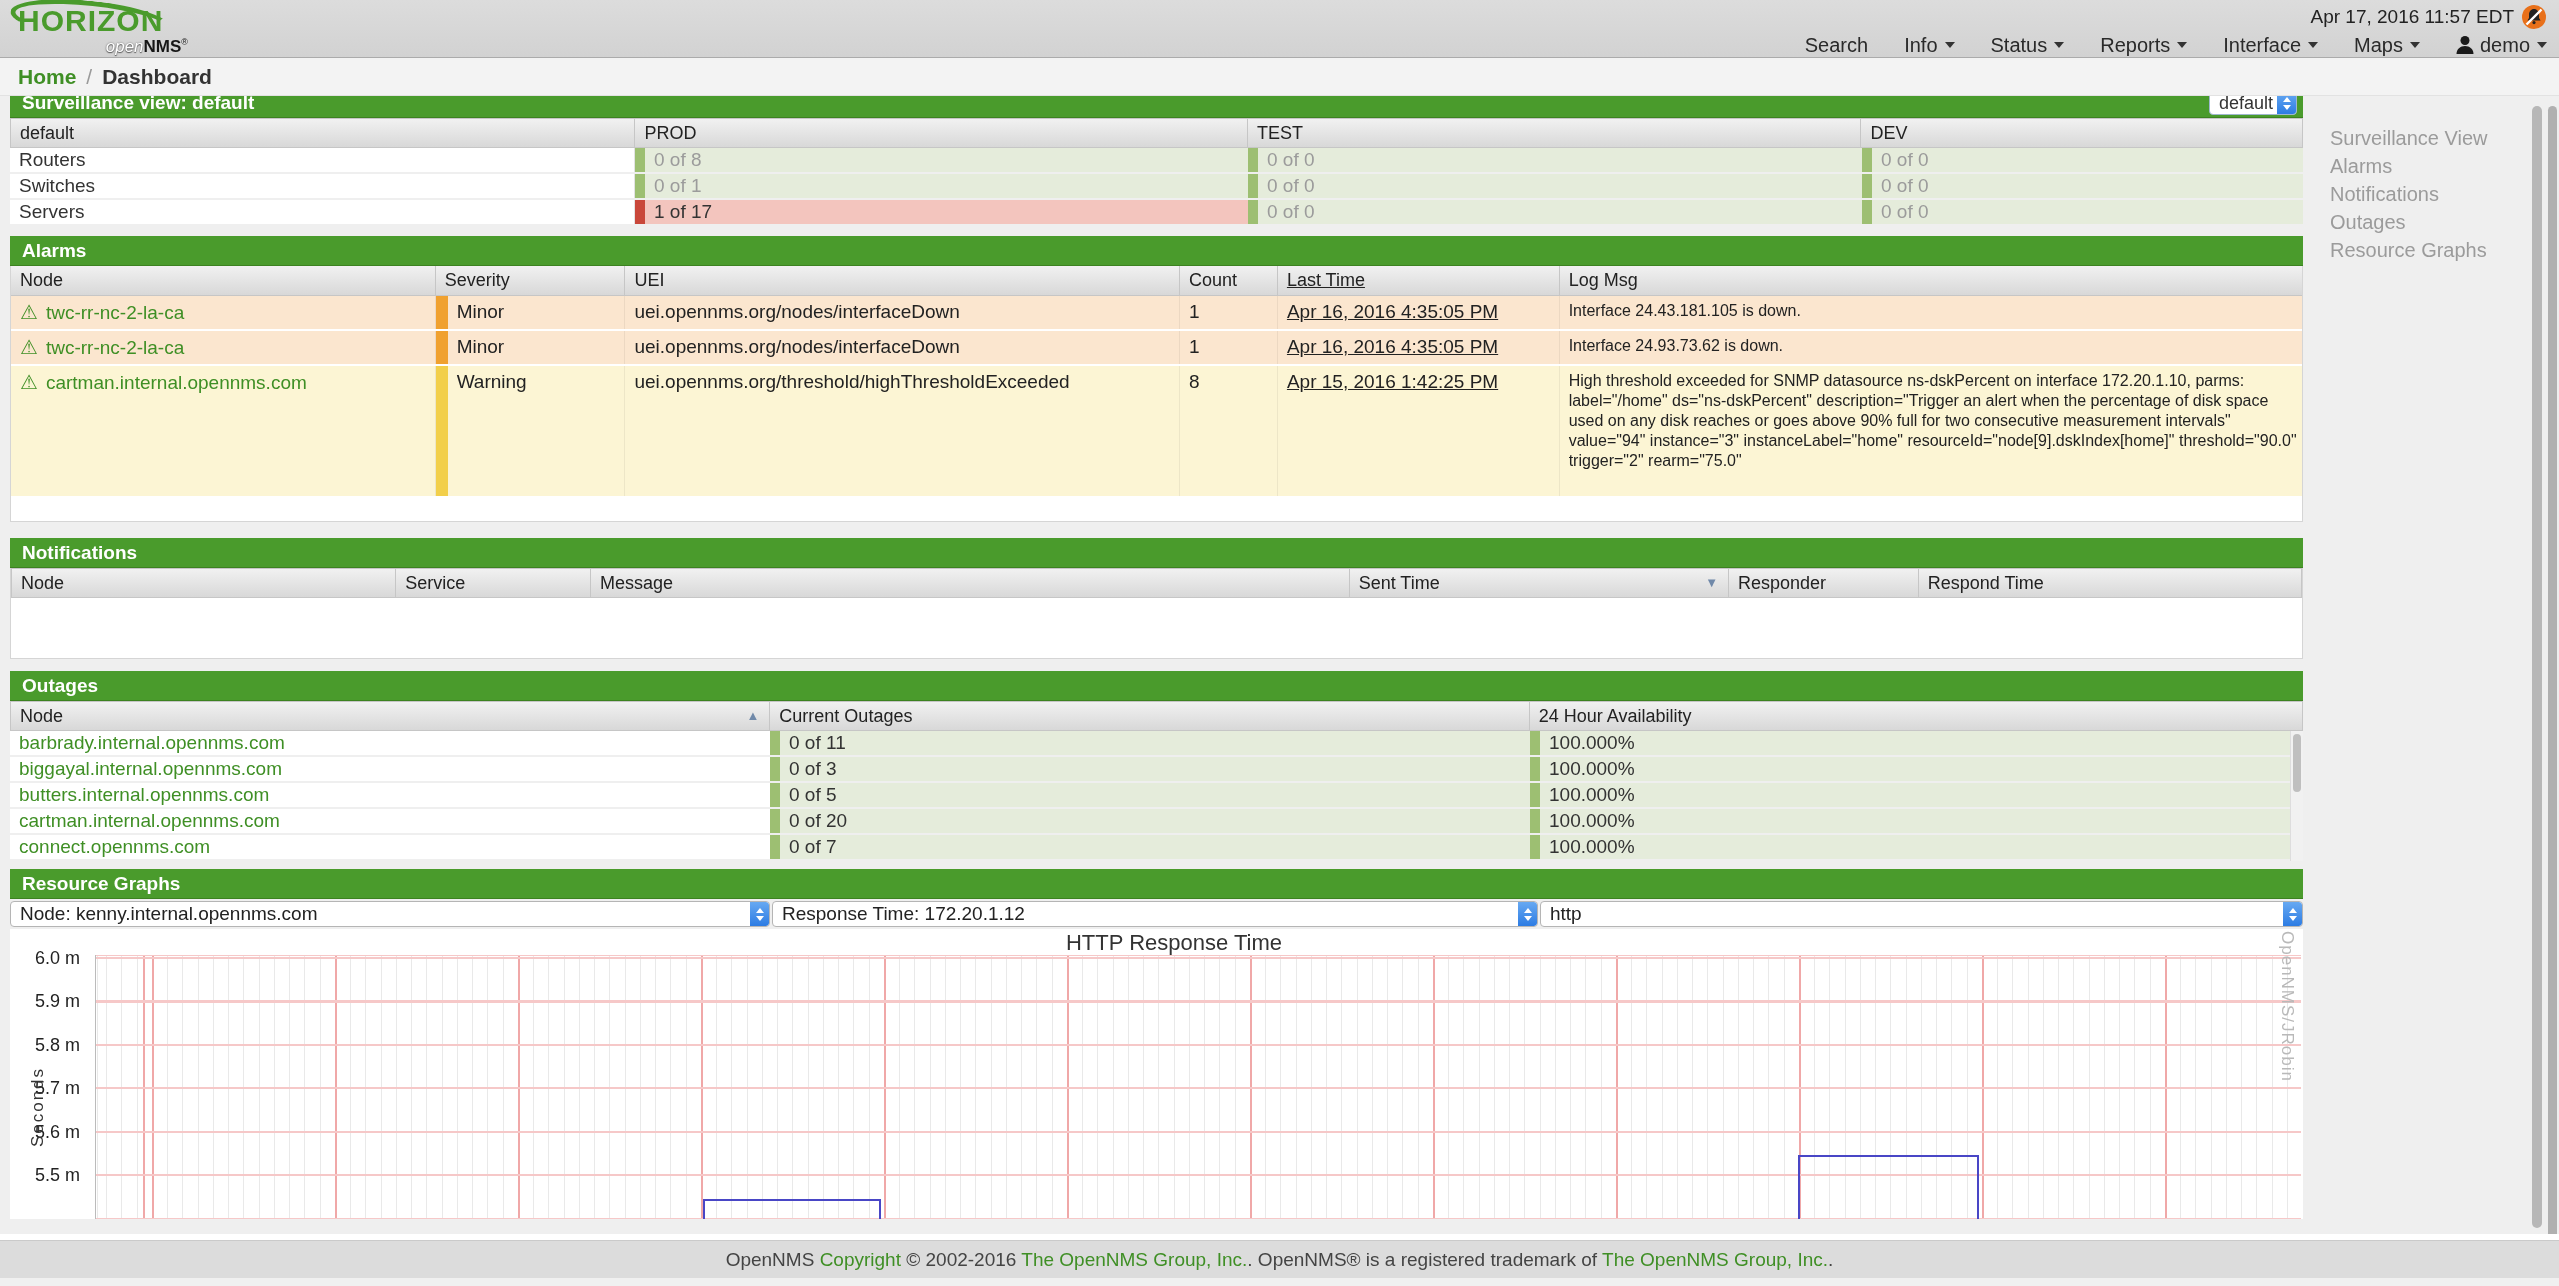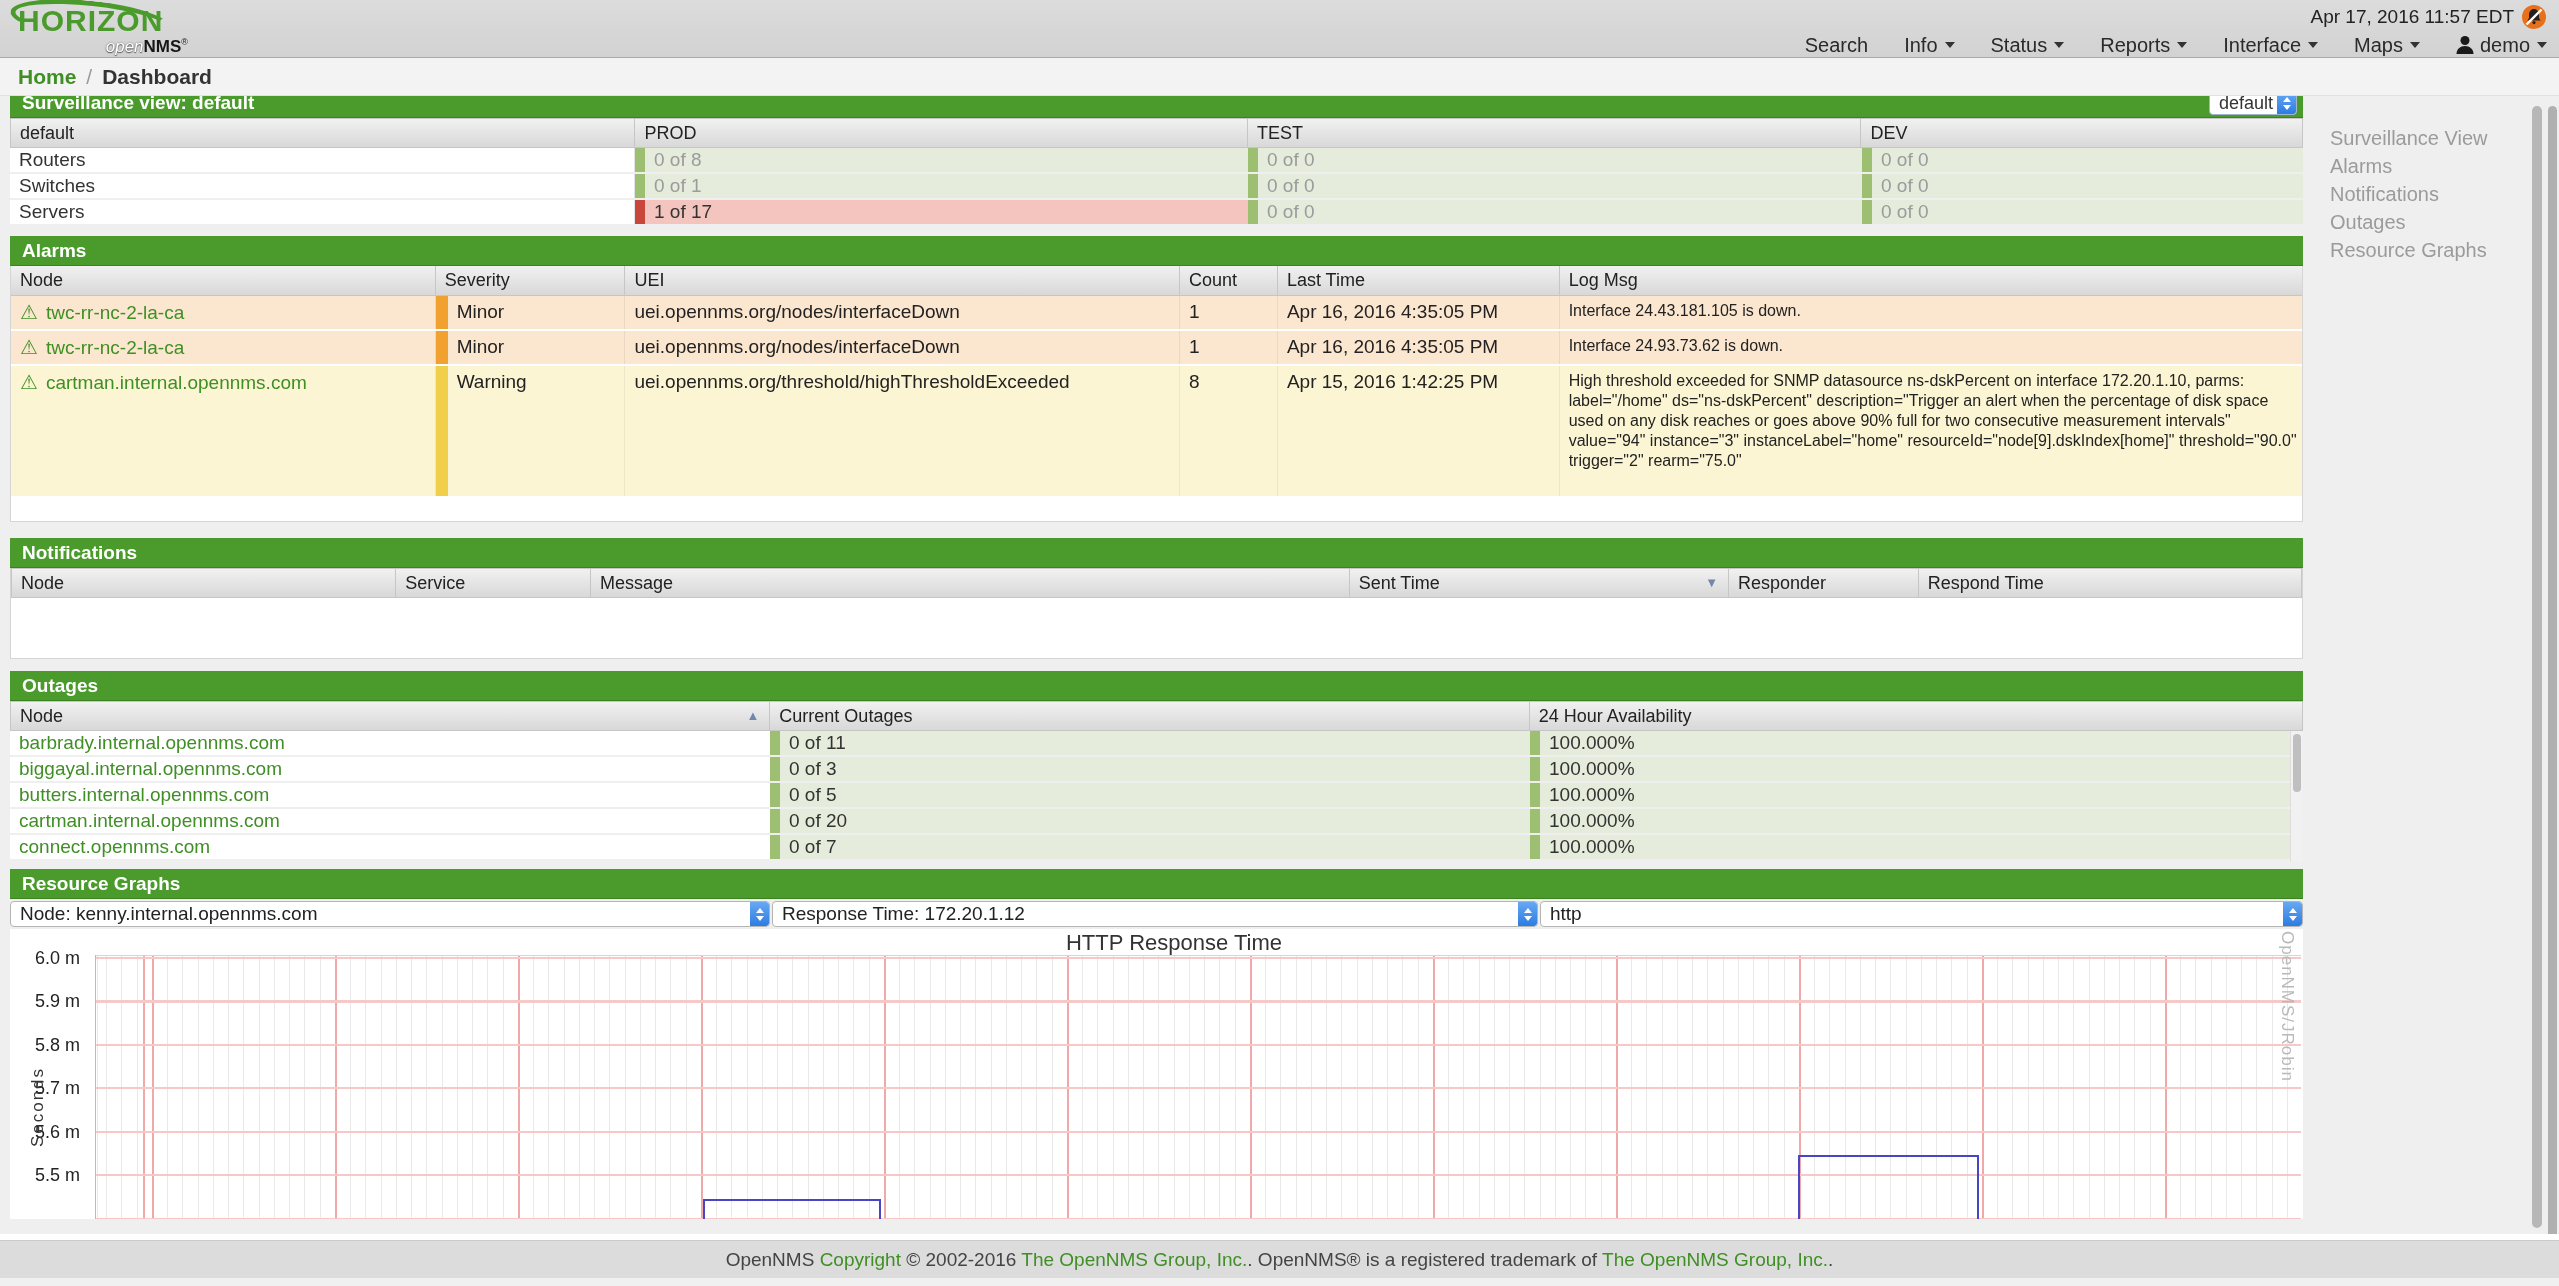--- a/index.html
+++ b/index.html
@@ -65,21 +65,21 @@
     background:linear-gradient(#67a9f2,#2d7ce3); border-radius:0 3px 3px 0;
     display:flex; flex-direction:column; align-items:center; justify-content:center; gap:3px; }
   .stepper i { display:block; width:0; height:0; border-left:4px solid transparent; border-right:4px solid transparent; }
   .stepper .up { border-bottom:5px solid #fff; }
   .stepper .dn { border-top:5px solid #fff; }
 
   
   .panel-body { background:#fff; border:1px solid #d5d5d5; border-top:none; }
   .alarms-body { height:256px; overflow:hidden; }
   .alarms-body .thead { border-left:none; border-right:none; border-top:none; }
-  .al .c1{width:425px;} .al .c2{width:190px;} .al .c3{width:555px;} .al .c4{width:98px;} .al .c5{width:282px;} .al .c6{width:743px;}
+  .al .c1{width:425px;} .al .c2{width:190px;} .al .c3{width:555px;} .al .c4{width:98px;} .al .c5{width:282px;text-decoration:underline;} .al .c6{width:743px;}
   .al.trow { min-height:34px; border-bottom:2px solid #fff; }
   .al .td { font-size:19px; line-height:30px; border-right:1px solid rgba(0,0,0,0.06); }
   .al .td:last-child { border-right:none; }
   .sev-minor { background:#fbe6cf; }
   .sev-warning { background:#fcf5d4; }
   .sev-cell { border-left:12px solid #f0a12f !important; }
   .sev-warning .sev-cell { border-left-color:#f2cf4a !important; }
   .warn-tri { color:#3f8f25; font-size:20px; margin-right:8px; }
   .logmsg { white-space:normal !important; font-size:16px !important; line-height:20px !important; padding-top:5px !important; }
   .al.tall { height:132px; }

